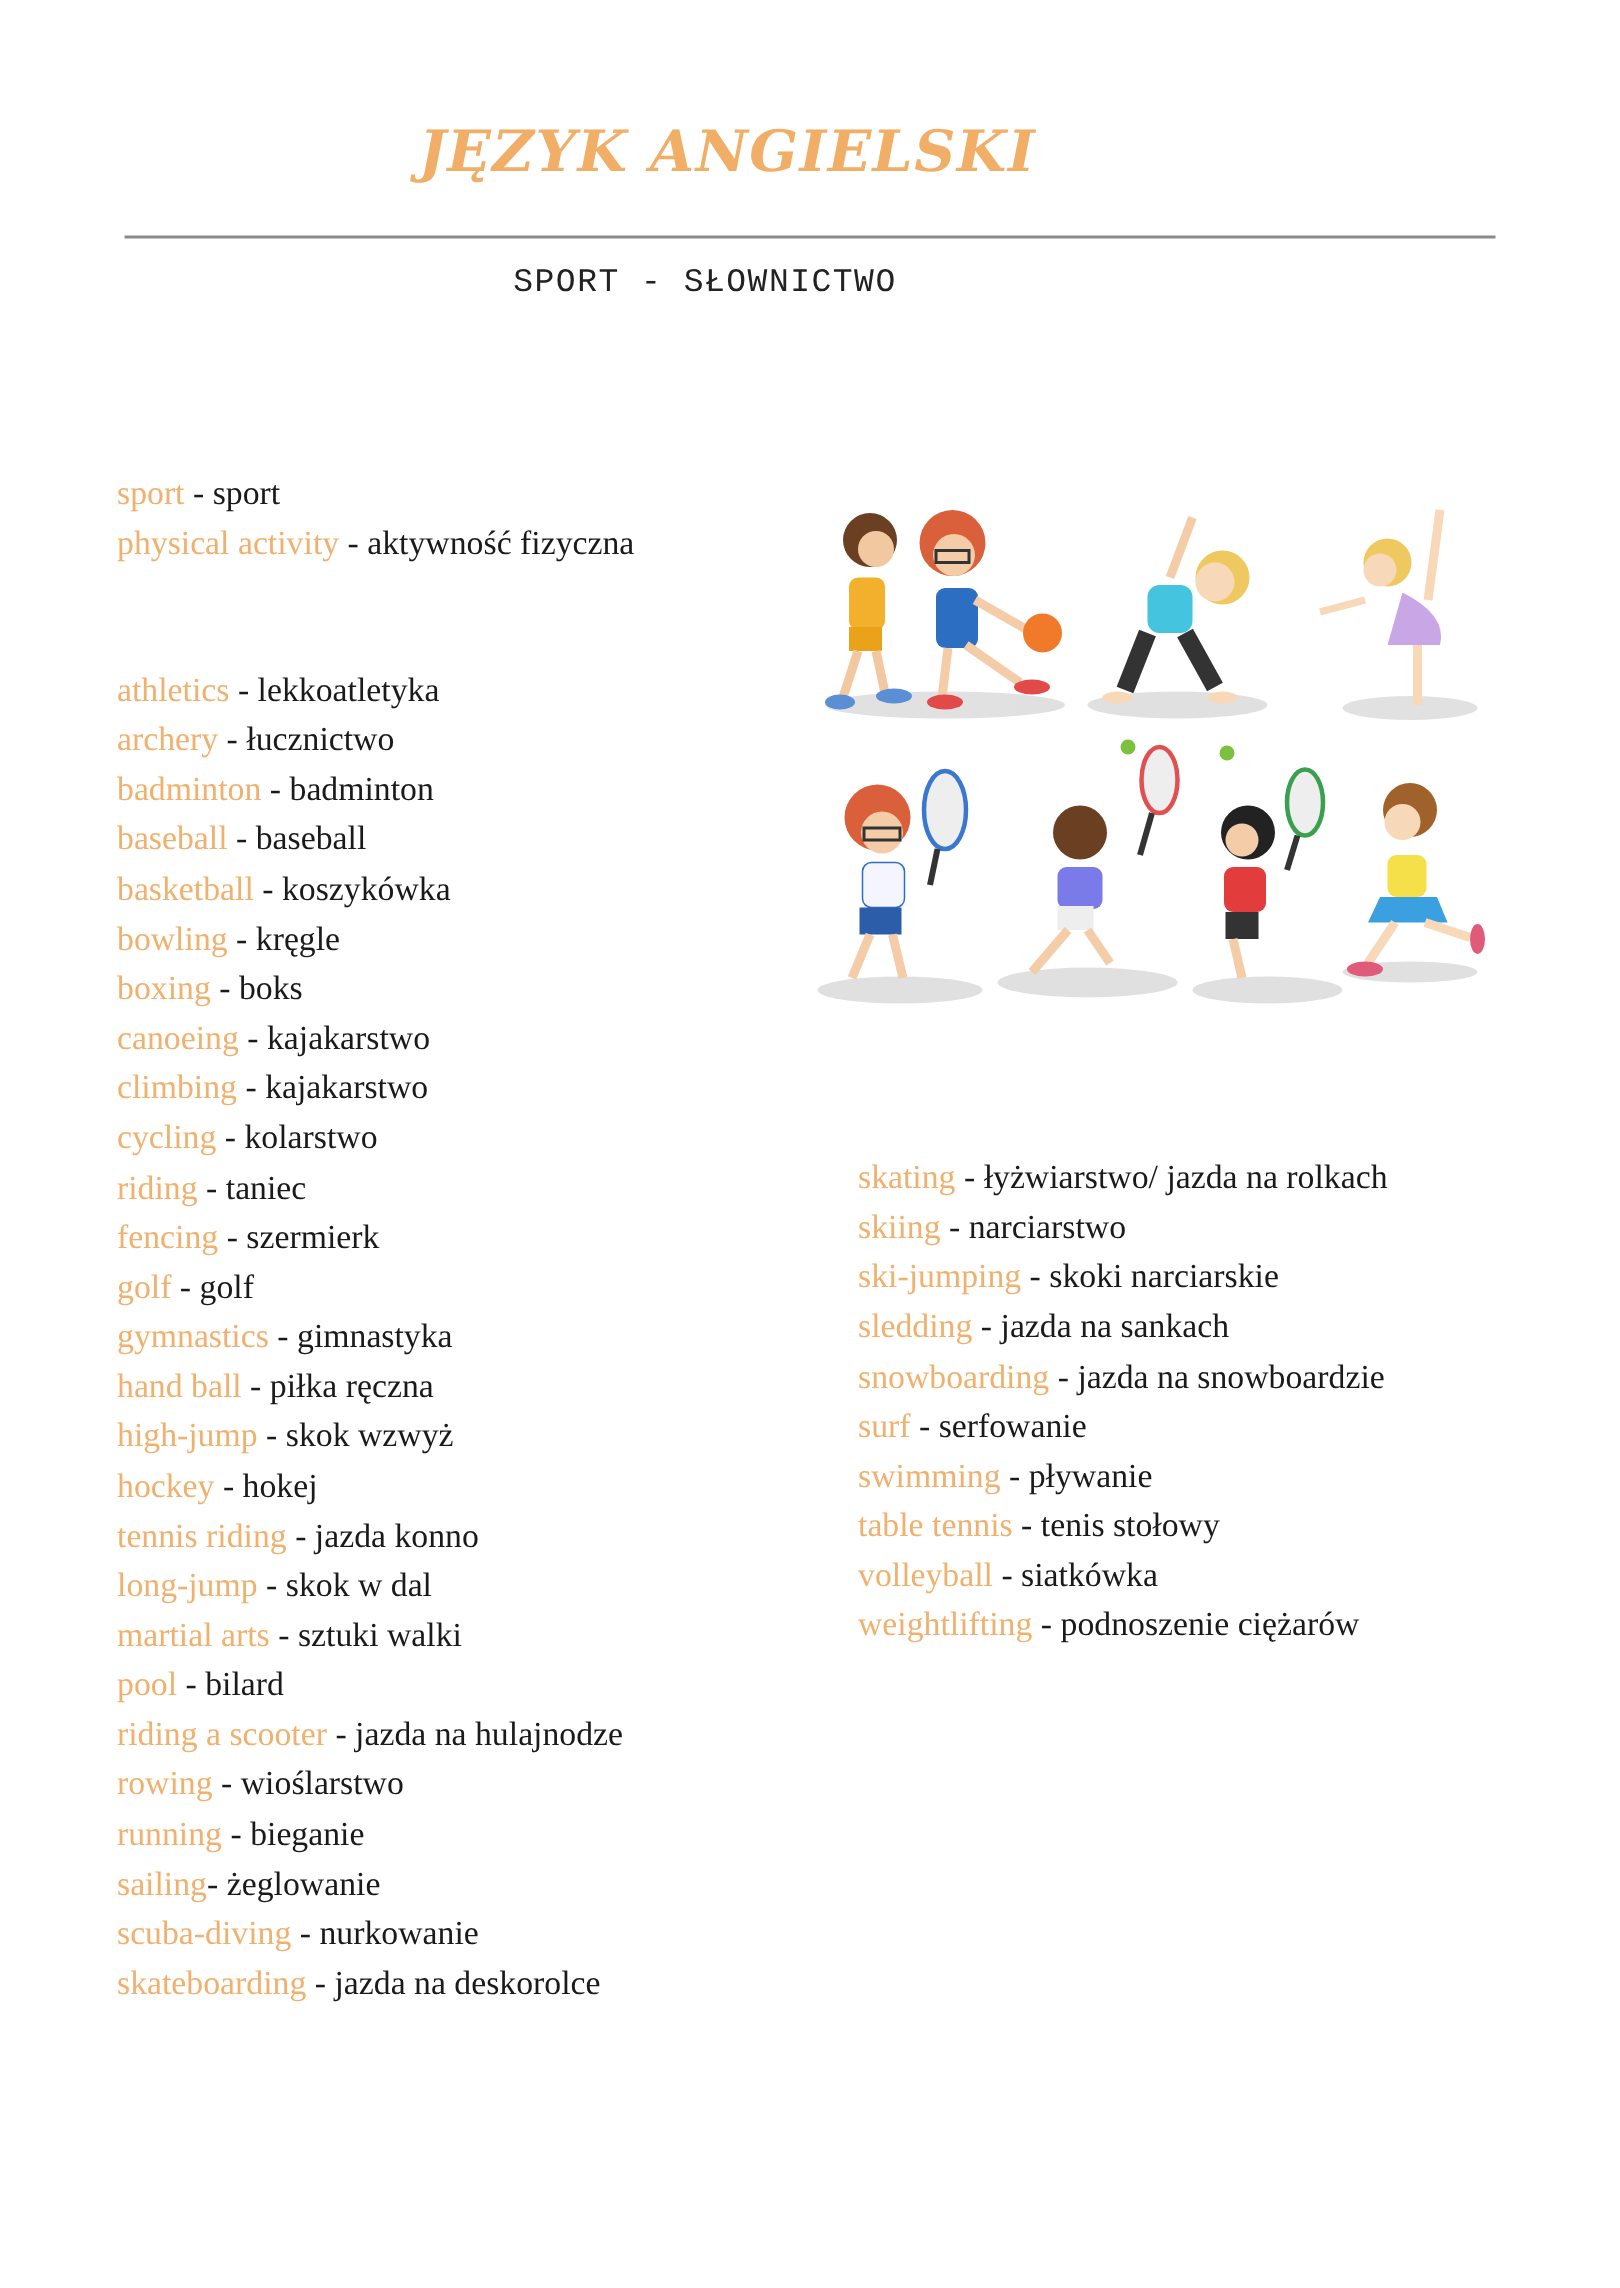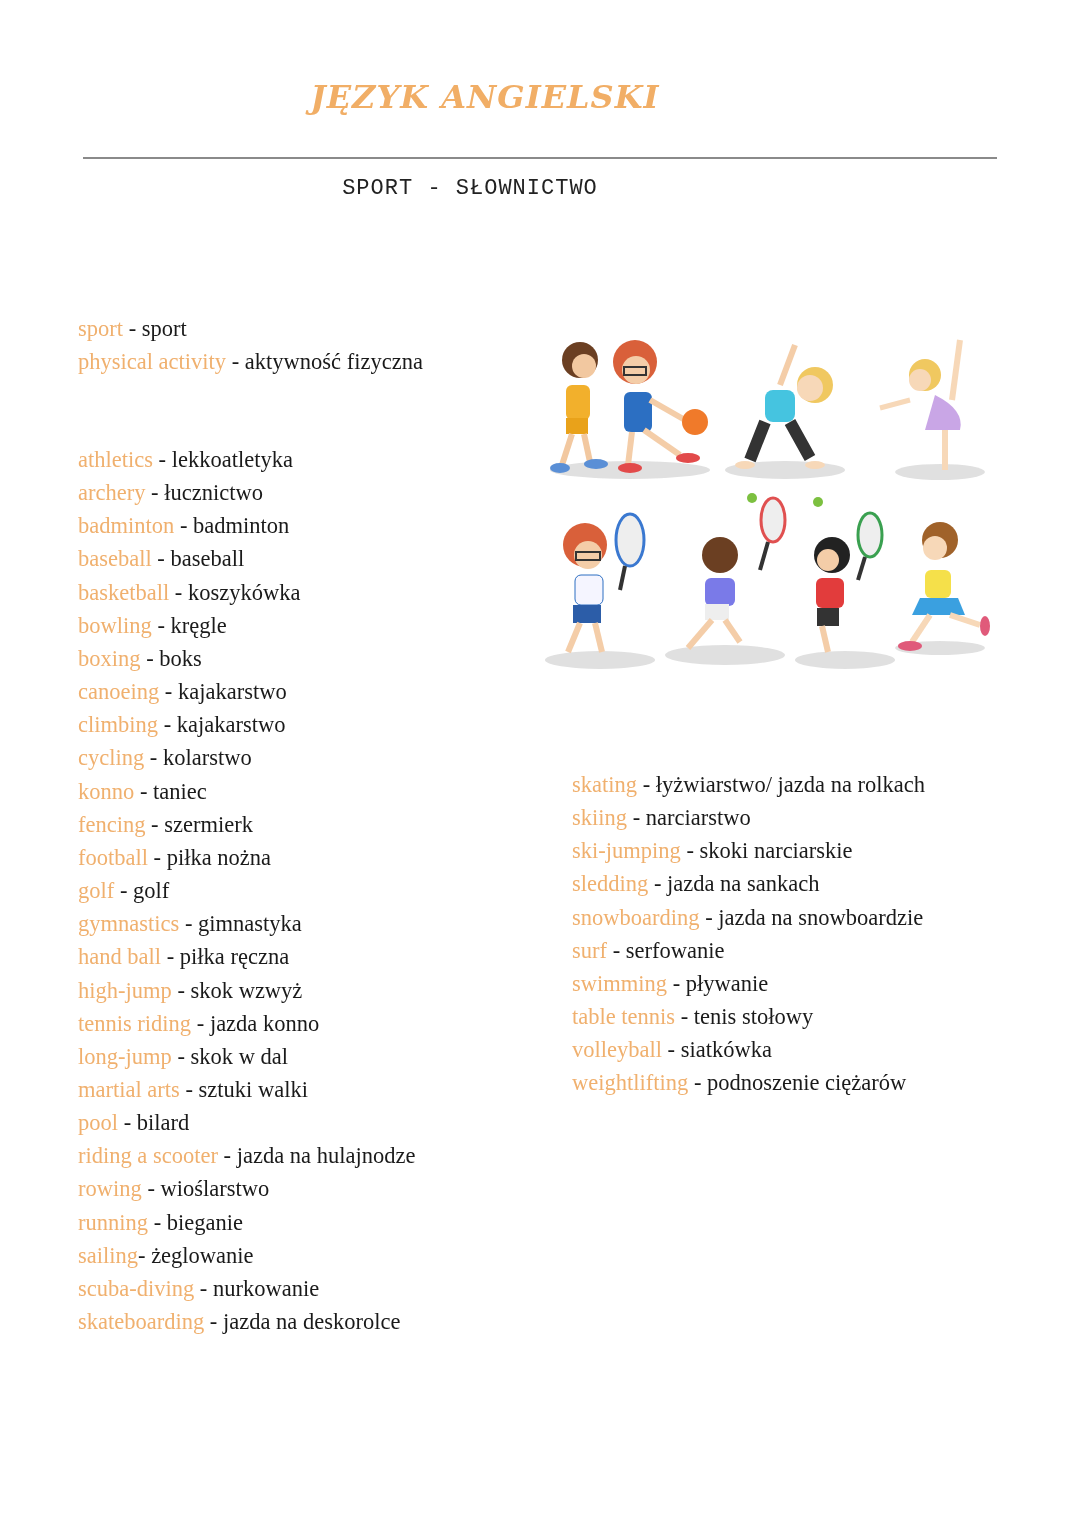--- a/index.html
+++ b/index.html
@@ -1,17 +1,17 @@
 <!DOCTYPE html>
 <html><head>
 <meta charset="utf-8">
 <style>
   html, body { margin:0; padding:0; background:#ffffff; }
   body { width:1080px; height:1525px; position:relative; overflow:hidden; font-family:"DejaVu Serif", serif; }
-  .title { position:absolute; top:78px; left:0; width:970px; text-align:center; font-family:"DejaVu Serif", serif; font-style:italic; font-weight:bold; font-size:32px; color:#f1ae66; letter-spacing:1px; }
+  .title { position:absolute; top:78px; left:0; width:970px; text-align:center; font-family:"DejaVu Serif", serif; font-style:italic; font-weight:bold; font-size:38px; color:#f1ae66; letter-spacing:1px; }
   .rule { position:absolute; top:157px; left:83px; width:914px; height:2px; background:#8a8a8a; }
   .subtitle { position:absolute; top:176px; left:0; width:940px; text-align:center; font-family:"Liberation Mono", monospace; font-size:22px; color:#222; letter-spacing:1px; }
   .list { position:absolute; font-family:"Liberation Serif", serif; font-size:22.5px; line-height:33.15px; color:#1a1a1a; }
   .row { white-space:nowrap; }
   .en { color:#f0b06e; }
   .col-left-top { left:78px; top:312px; }
   .col-left { left:78px; top:443px; }
   .col-right { left:572px; top:768px; }
   .illus { position:absolute; left:540px; top:330px; width:460px; height:350px; }
 </style>
@@ -31,27 +31,27 @@
     <div class="row"><span class="en">athletics</span><span> - </span><span>lekkoatletyka</span></div>
     <div class="row"><span class="en">archery</span><span> - </span><span>łucznictwo</span></div>
     <div class="row"><span class="en">badminton</span><span> - </span><span>badminton</span></div>
     <div class="row"><span class="en">baseball</span><span> - </span><span>baseball</span></div>
     <div class="row"><span class="en">basketball</span><span> - </span><span>koszykówka</span></div>
     <div class="row"><span class="en">bowling</span><span> - </span><span>kręgle</span></div>
     <div class="row"><span class="en">boxing</span><span> - </span><span>boks</span></div>
     <div class="row"><span class="en">canoeing</span><span> - </span><span>kajakarstwo</span></div>
     <div class="row"><span class="en">climbing</span><span> - </span><span>kajakarstwo</span></div>
     <div class="row"><span class="en">cycling</span><span> - </span><span>kolarstwo</span></div>
-    <div class="row"><span class="en">konno</span><span> - </span><span>taniec</span></div>
+    <div class="row"><span class="en">riding</span><span> - </span><span>taniec</span></div>
     <div class="row"><span class="en">fencing</span><span> - </span><span>szermierk</span></div>
-    <div class="row"><span class="en">football</span><span> - </span><span>piłka nożna</span></div>
     <div class="row"><span class="en">golf</span><span> - </span><span>golf</span></div>
     <div class="row"><span class="en">gymnastics</span><span> - </span><span>gimnastyka</span></div>
     <div class="row"><span class="en">hand ball</span><span> - </span><span>piłka ręczna</span></div>
     <div class="row"><span class="en">high-jump</span><span> - </span><span>skok wzwyż</span></div>
+    <div class="row"><span class="en">hockey</span><span> - </span><span>hokej</span></div>
     <div class="row"><span class="en">tennis riding</span><span> - </span><span>jazda konno</span></div>
     <div class="row"><span class="en">long-jump</span><span> - </span><span>skok w dal</span></div>
     <div class="row"><span class="en">martial arts</span><span> - </span><span>sztuki walki</span></div>
     <div class="row"><span class="en">pool</span><span> - </span><span>bilard</span></div>
     <div class="row"><span class="en">riding a scooter</span><span> - </span><span>jazda na hulajnodze</span></div>
     <div class="row"><span class="en">rowing</span><span> - </span><span>wioślarstwo</span></div>
     <div class="row"><span class="en">running</span><span> - </span><span>bieganie</span></div>
     <div class="row"><span class="en">sailing</span><span>- </span><span>żeglowanie</span></div>
     <div class="row"><span class="en">scuba-diving</span><span> - </span><span>nurkowanie</span></div>
     <div class="row"><span class="en">skateboarding</span><span> - </span><span>jazda na deskorolce</span></div>

